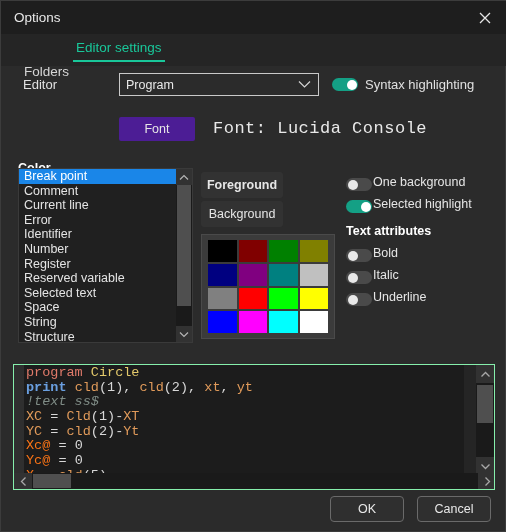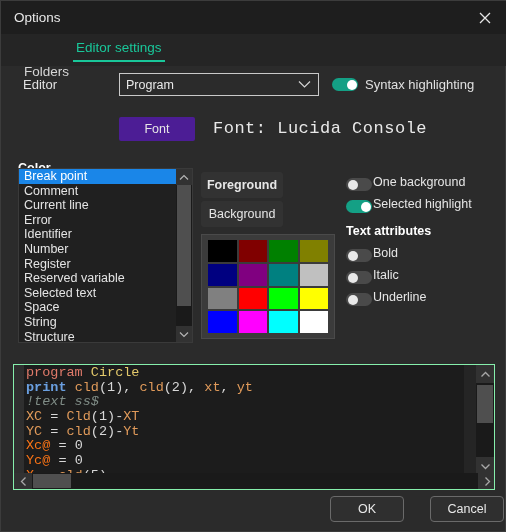--- a/index.html
+++ b/index.html
@@ -301,21 +301,21 @@
     width: 74px; height: 26px;
     background: #2f2f2f;
     border: 1px solid #6a6a6a;
     border-radius: 4px;
     color: #e8e8e8;
     font-size: 12.5px;
     font-family: "Liberation Sans", sans-serif;
     cursor: pointer;
   }
   .ok-btn { left: 329px; }
-  .cancel-btn { left: 429px; }
+  .cancel-btn { left: 416px; }
 </style>
 </head>
 <body>
 
 <div class="window">
 
   <div class="titlebar">
     <span class="title-text">Options</span>
     <div class="close-btn">
       <svg width="16" height="16" viewBox="0 0 16 16">

